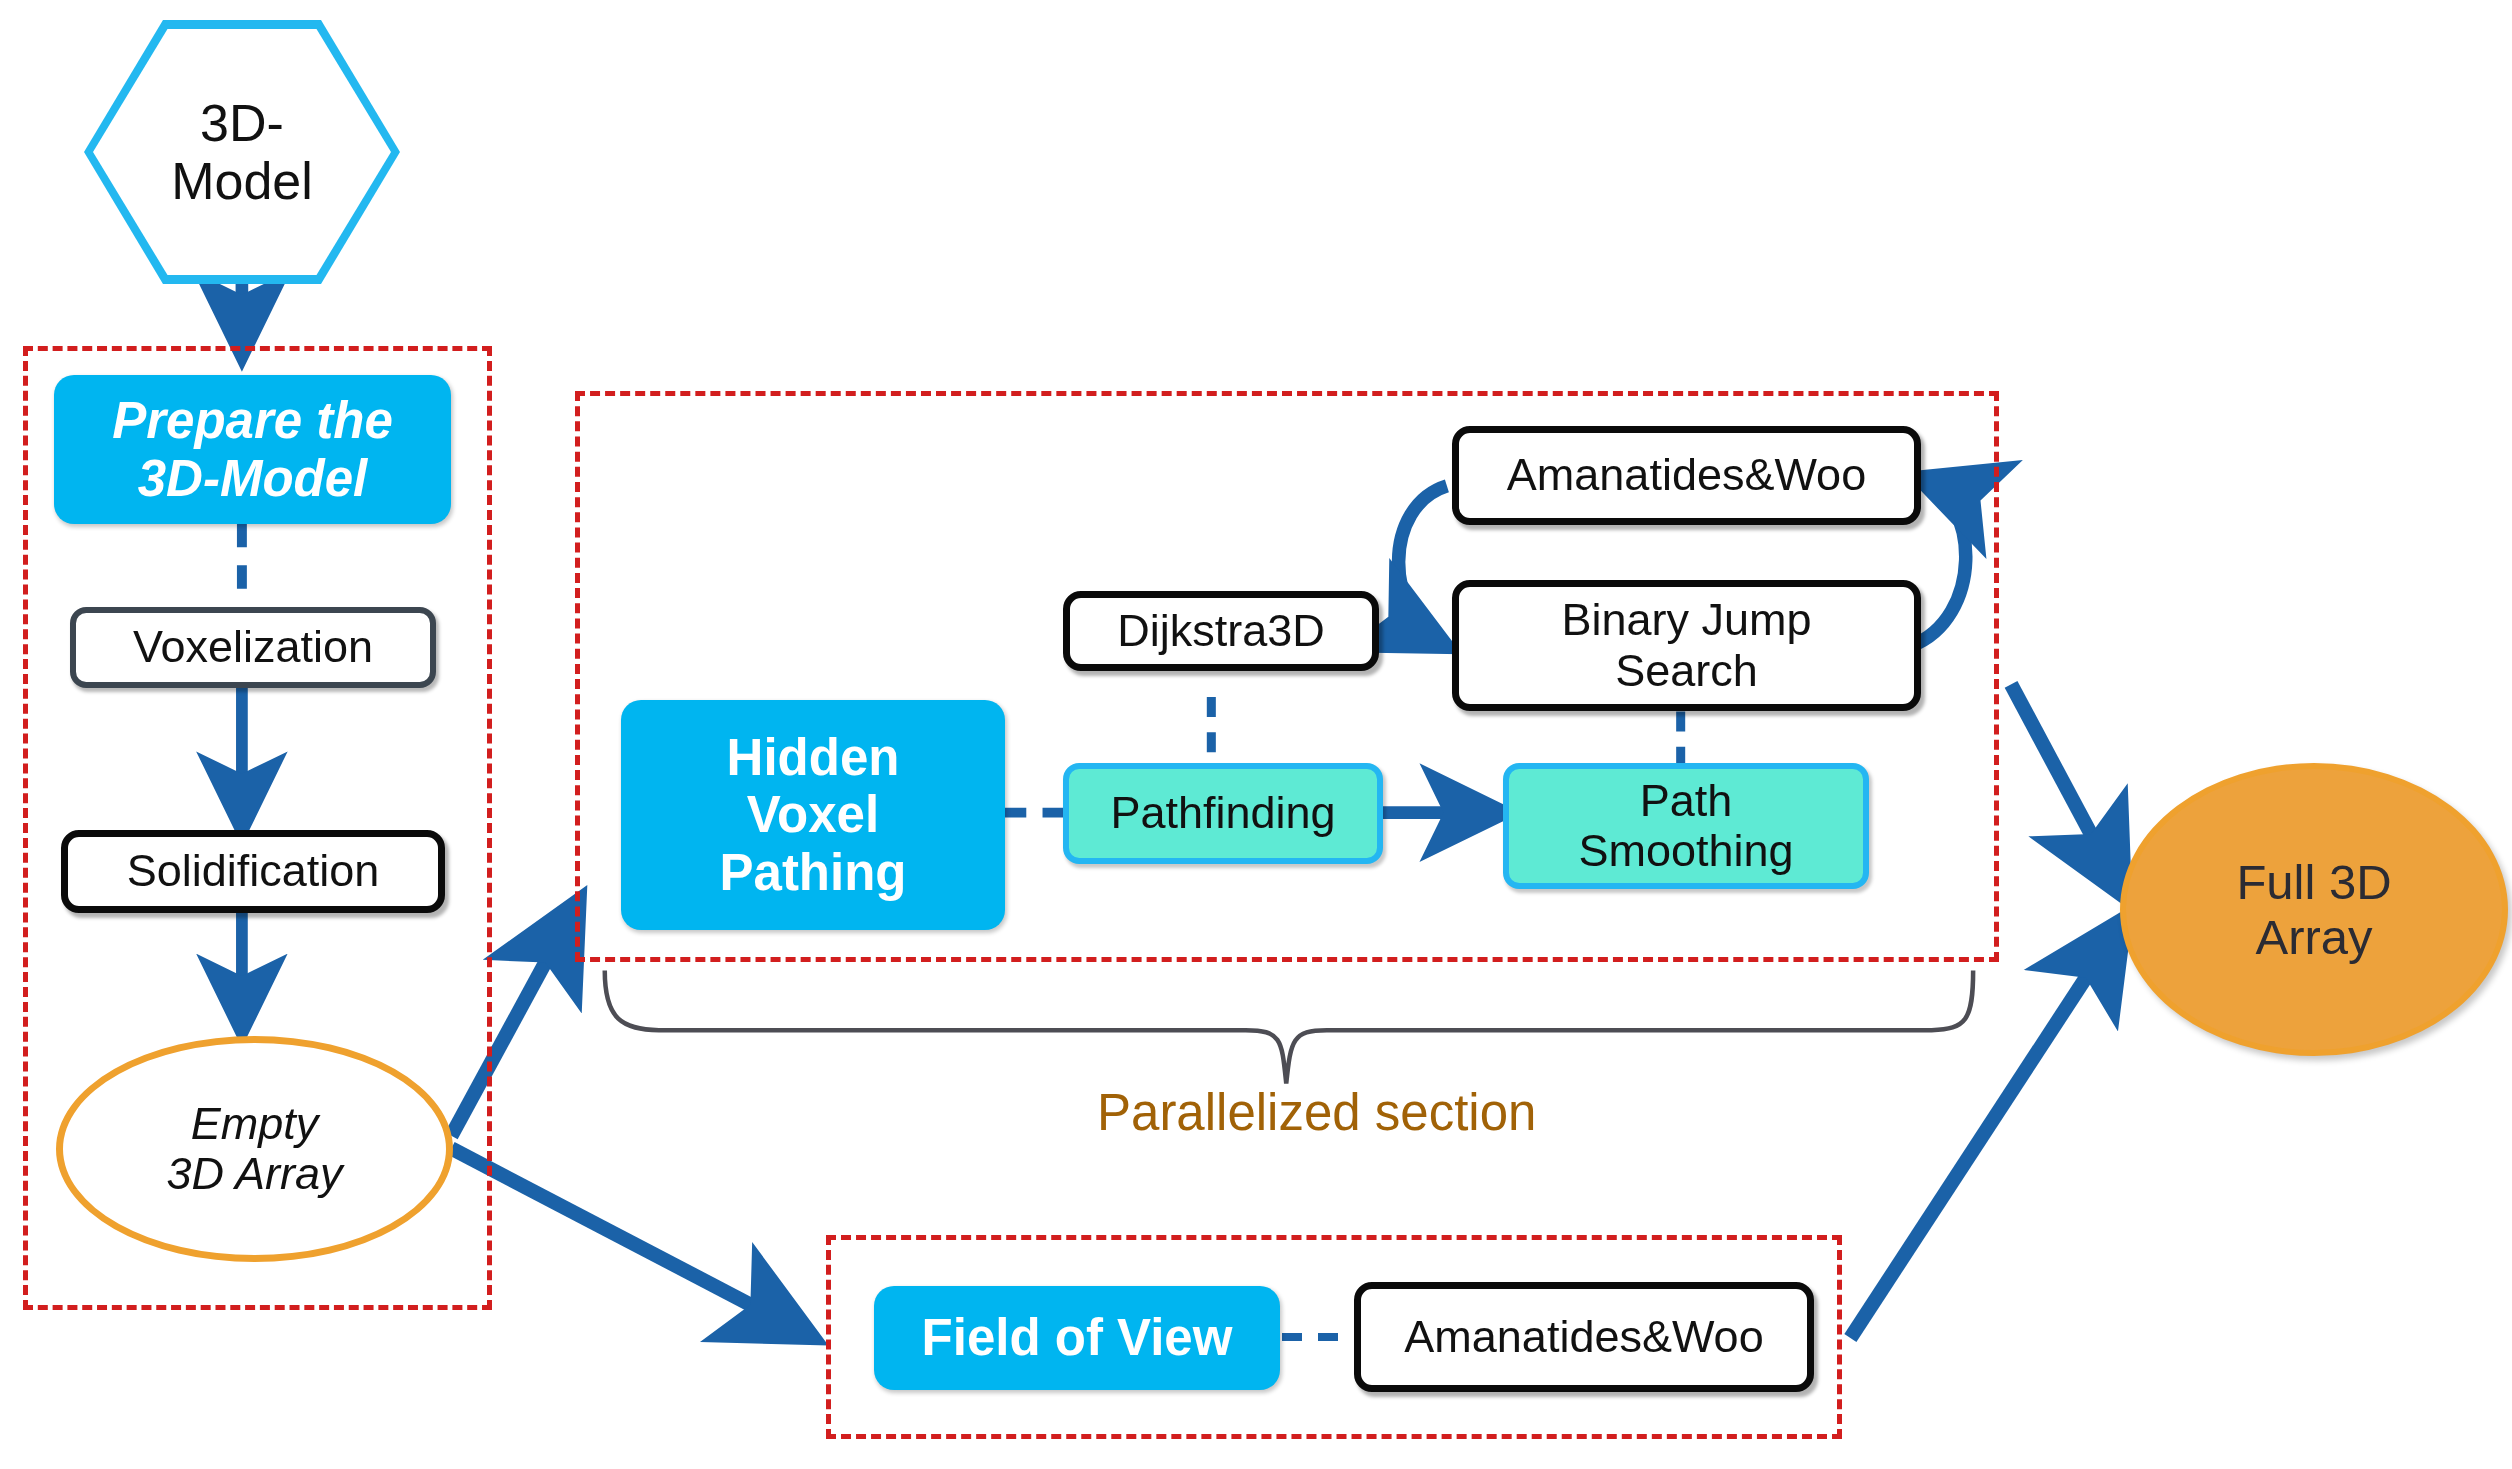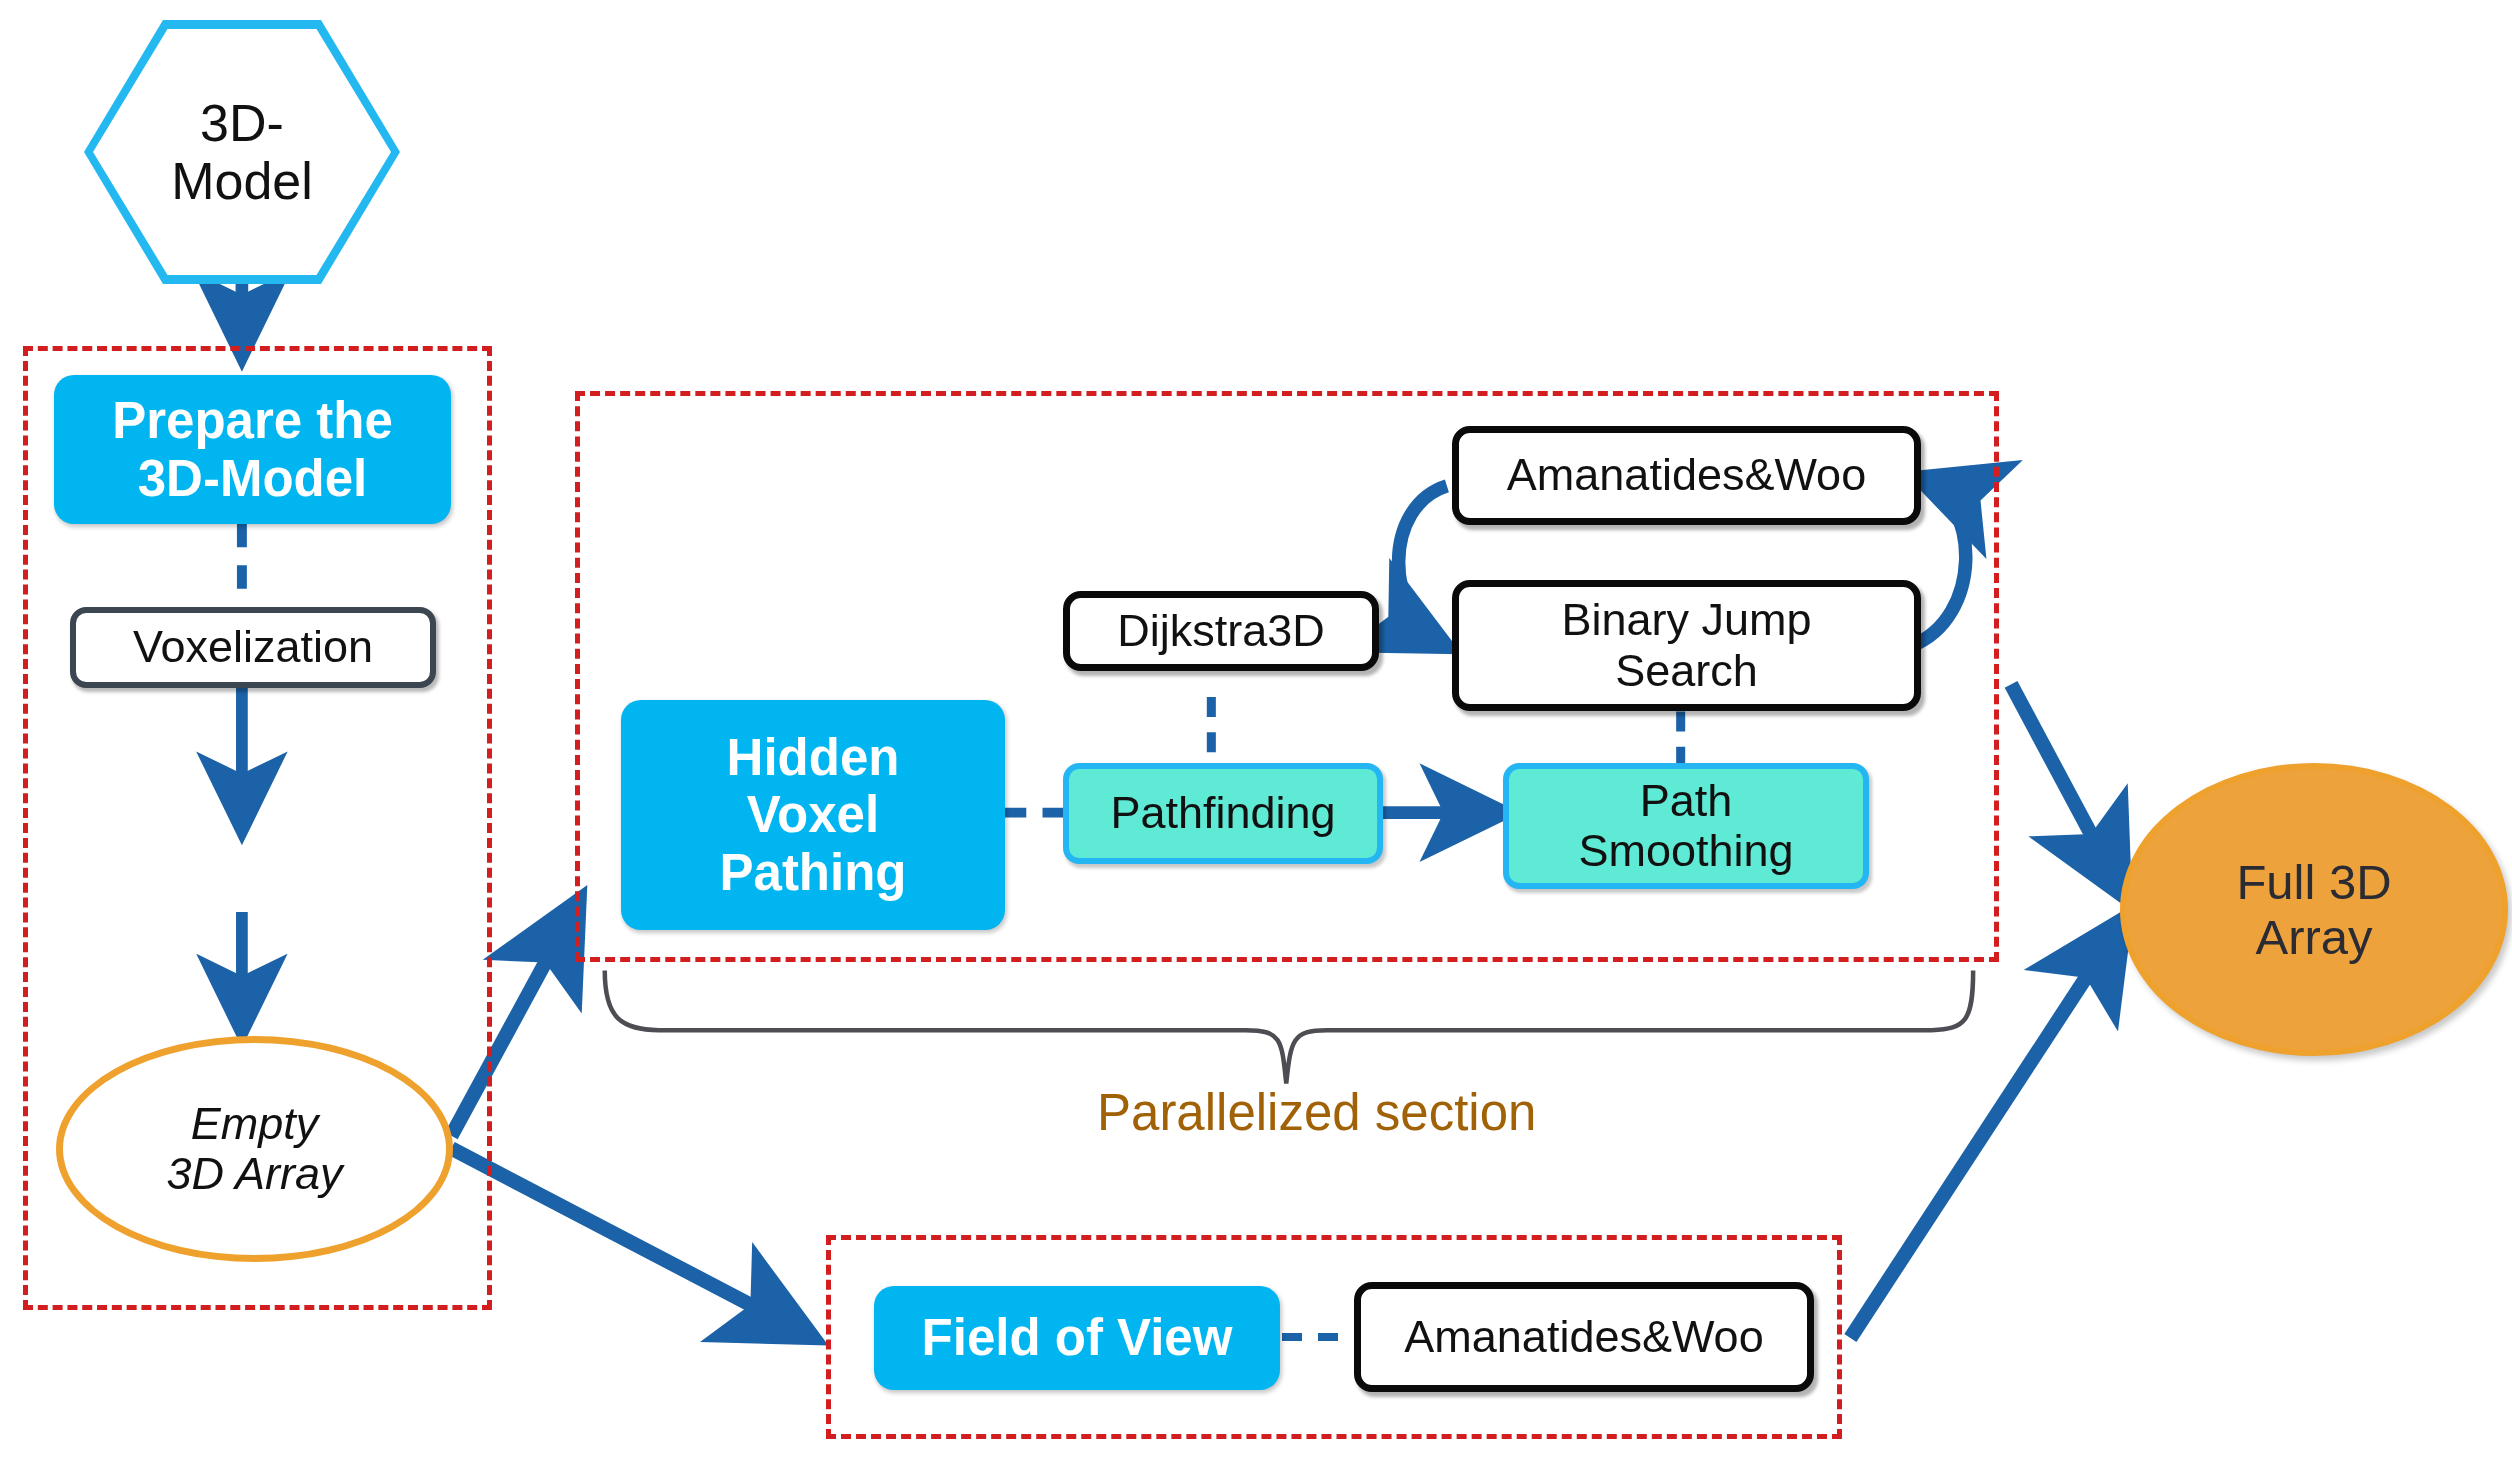--- a/index.html
+++ b/index.html
@@ -174,28 +174,31 @@
     <line x1="2228" y1="758" x2="2352" y2="990" stroke="#1B62A8" stroke-width="16" marker-end="url(#arrowBlue)"></line>
 
     <line x1="2050" y1="1482" x2="2352" y2="1020" stroke="#1B62A8" stroke-width="16" marker-end="url(#arrowBlue)"></line>
   </svg>
 
   <div class="hexagon-outer" style="left:84px; top:20px; width:316px; height:264px;"></div>
   <div class="node hexagon" style="left:93px; top:29px; width:298px; height:246px;">
     <span class="lbl"><span>3D-</span><br><span>Model</span></span>
   </div>
 
-  <div class="node proc-blue" style="left:54px; top:375px; width:397px; height:149px;">
+  <div class="node proc-blue" style="left:54px; top:375px; width:397px; height:149px;font-style:italic;">
     <span class="lbl"><span>Prepare the</span><br><span>3D-Model</span></span>
   </div>
 
   <div class="node box-dark" style="left:70px; top:607px; width:366px; height:81px;">
     <span class="lbl">Voxelization</span>
   </div>
 
+  <div class="node box-black" style="left:61px; top:830px; width:384px; height:83px;">
+    <span class="lbl">Solidification</span>
+  </div>
 
   <div class="node ellipse-open" style="left:56px; top:1036px; width:397px; height:226px;font-style:italic;">
     <span class="lbl"><span>Empty</span><br><span>3D Array</span></span>
   </div>
 
   <div class="node proc-blue" style="left:621px; top:700px; width:384px; height:230px;">
     <span class="lbl"><span>Hidden</span><br><span>Voxel</span><br><span>Pathing</span></span>
   </div>
 
   <div class="node box-black" style="left:1063px; top:591px; width:316px; height:80px;">

